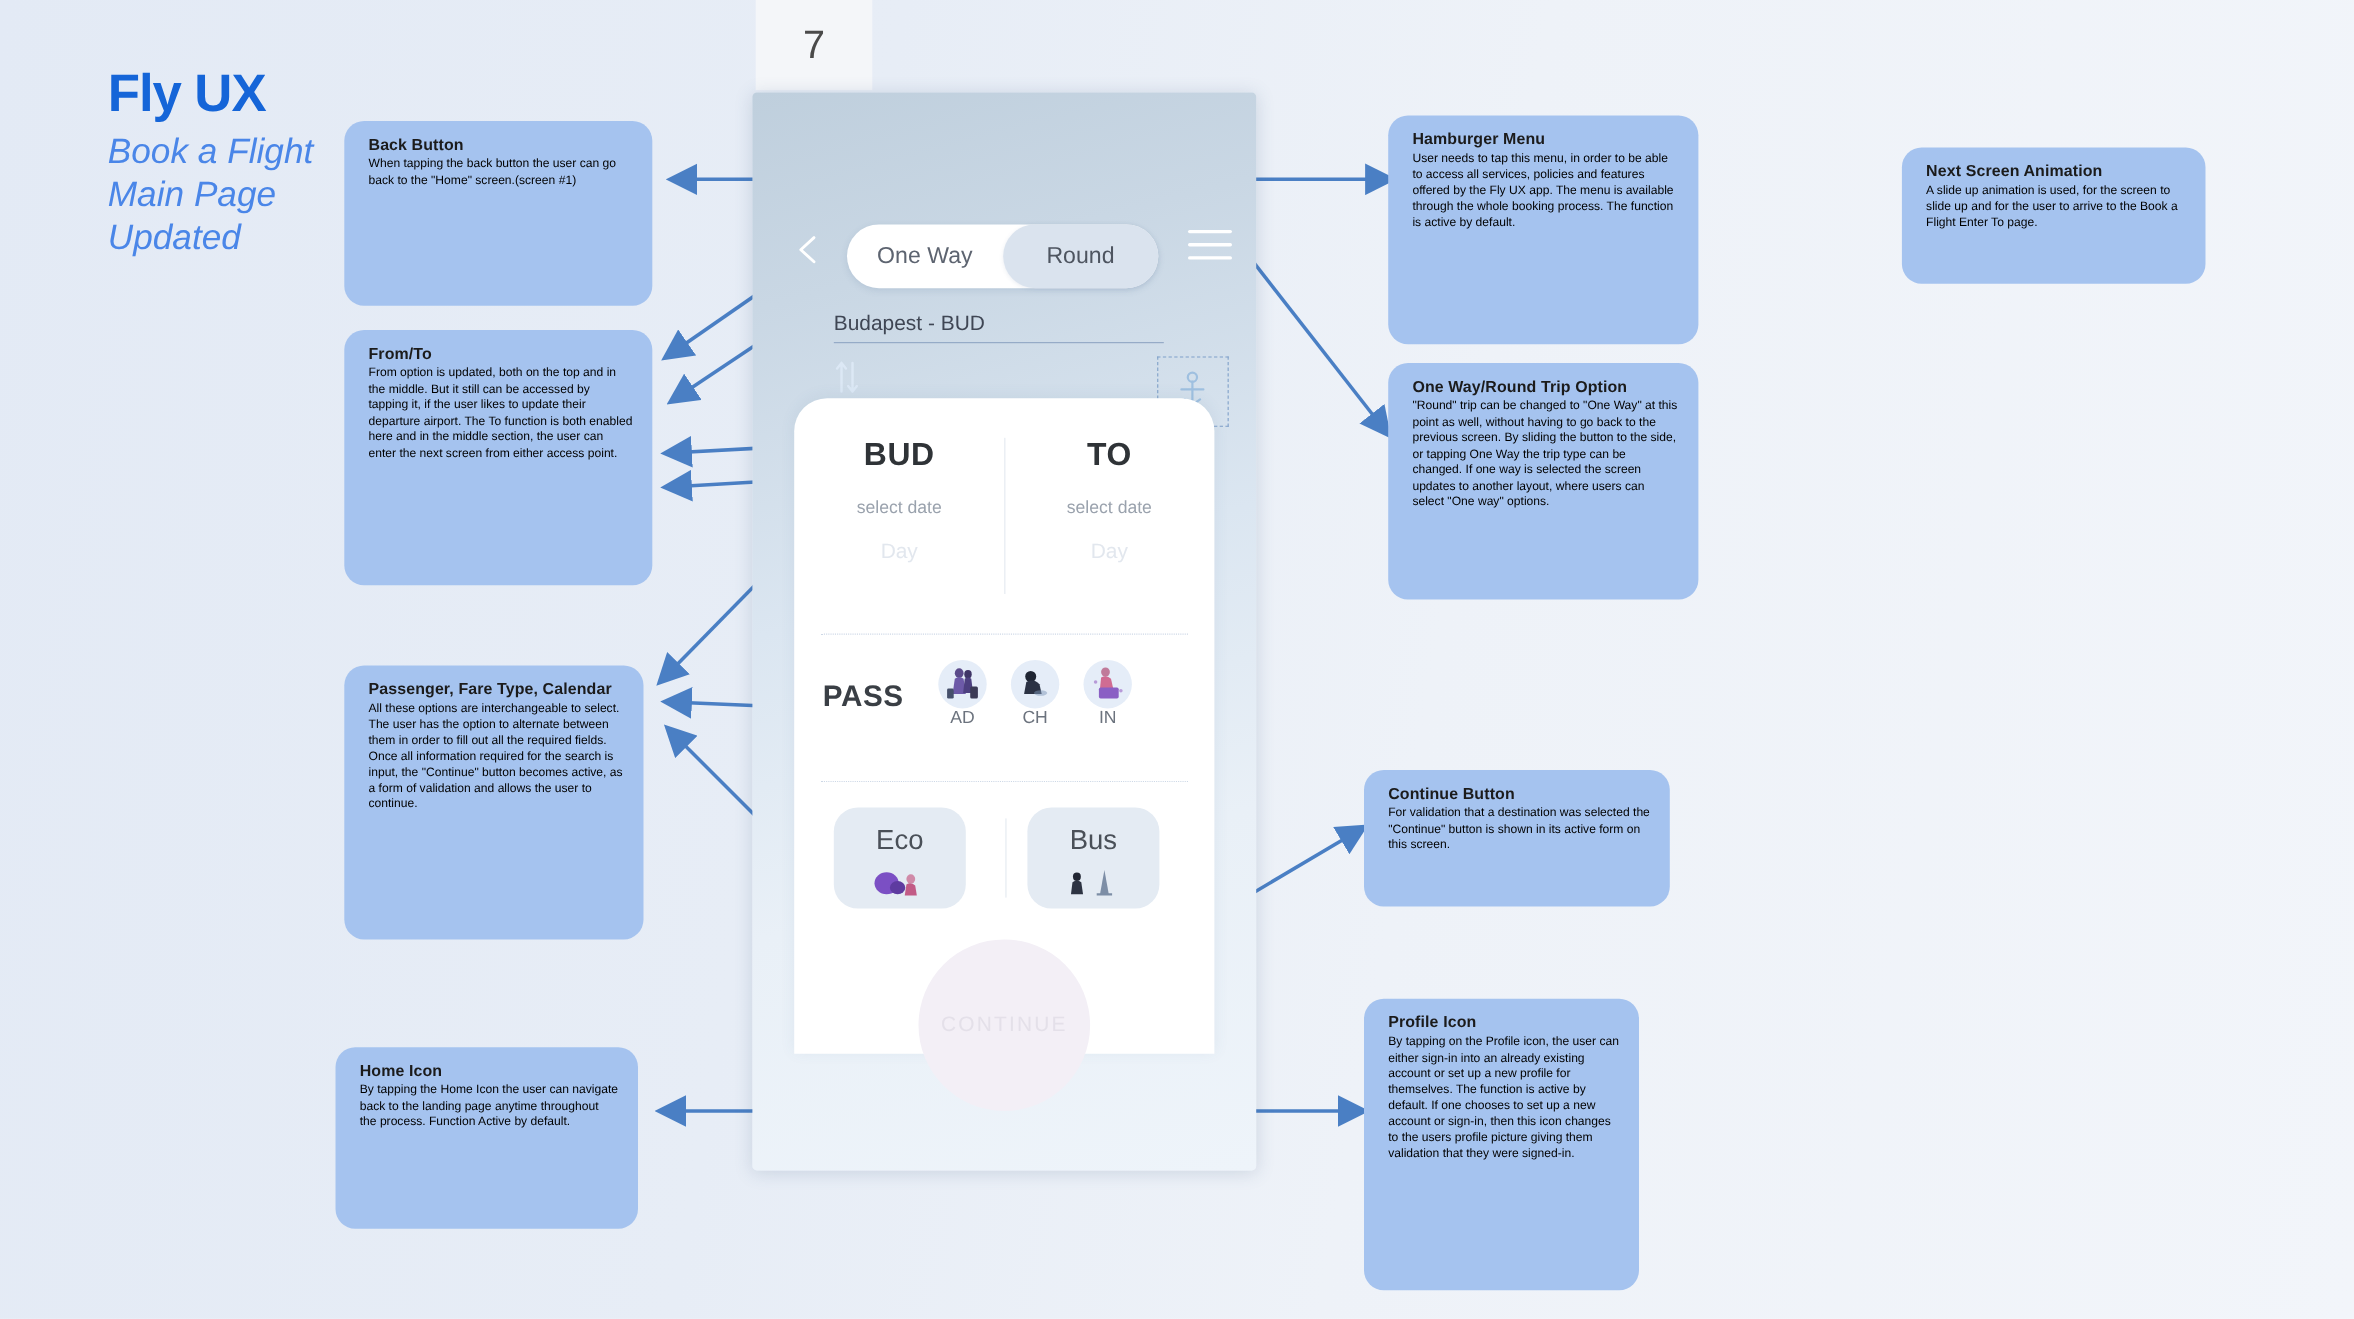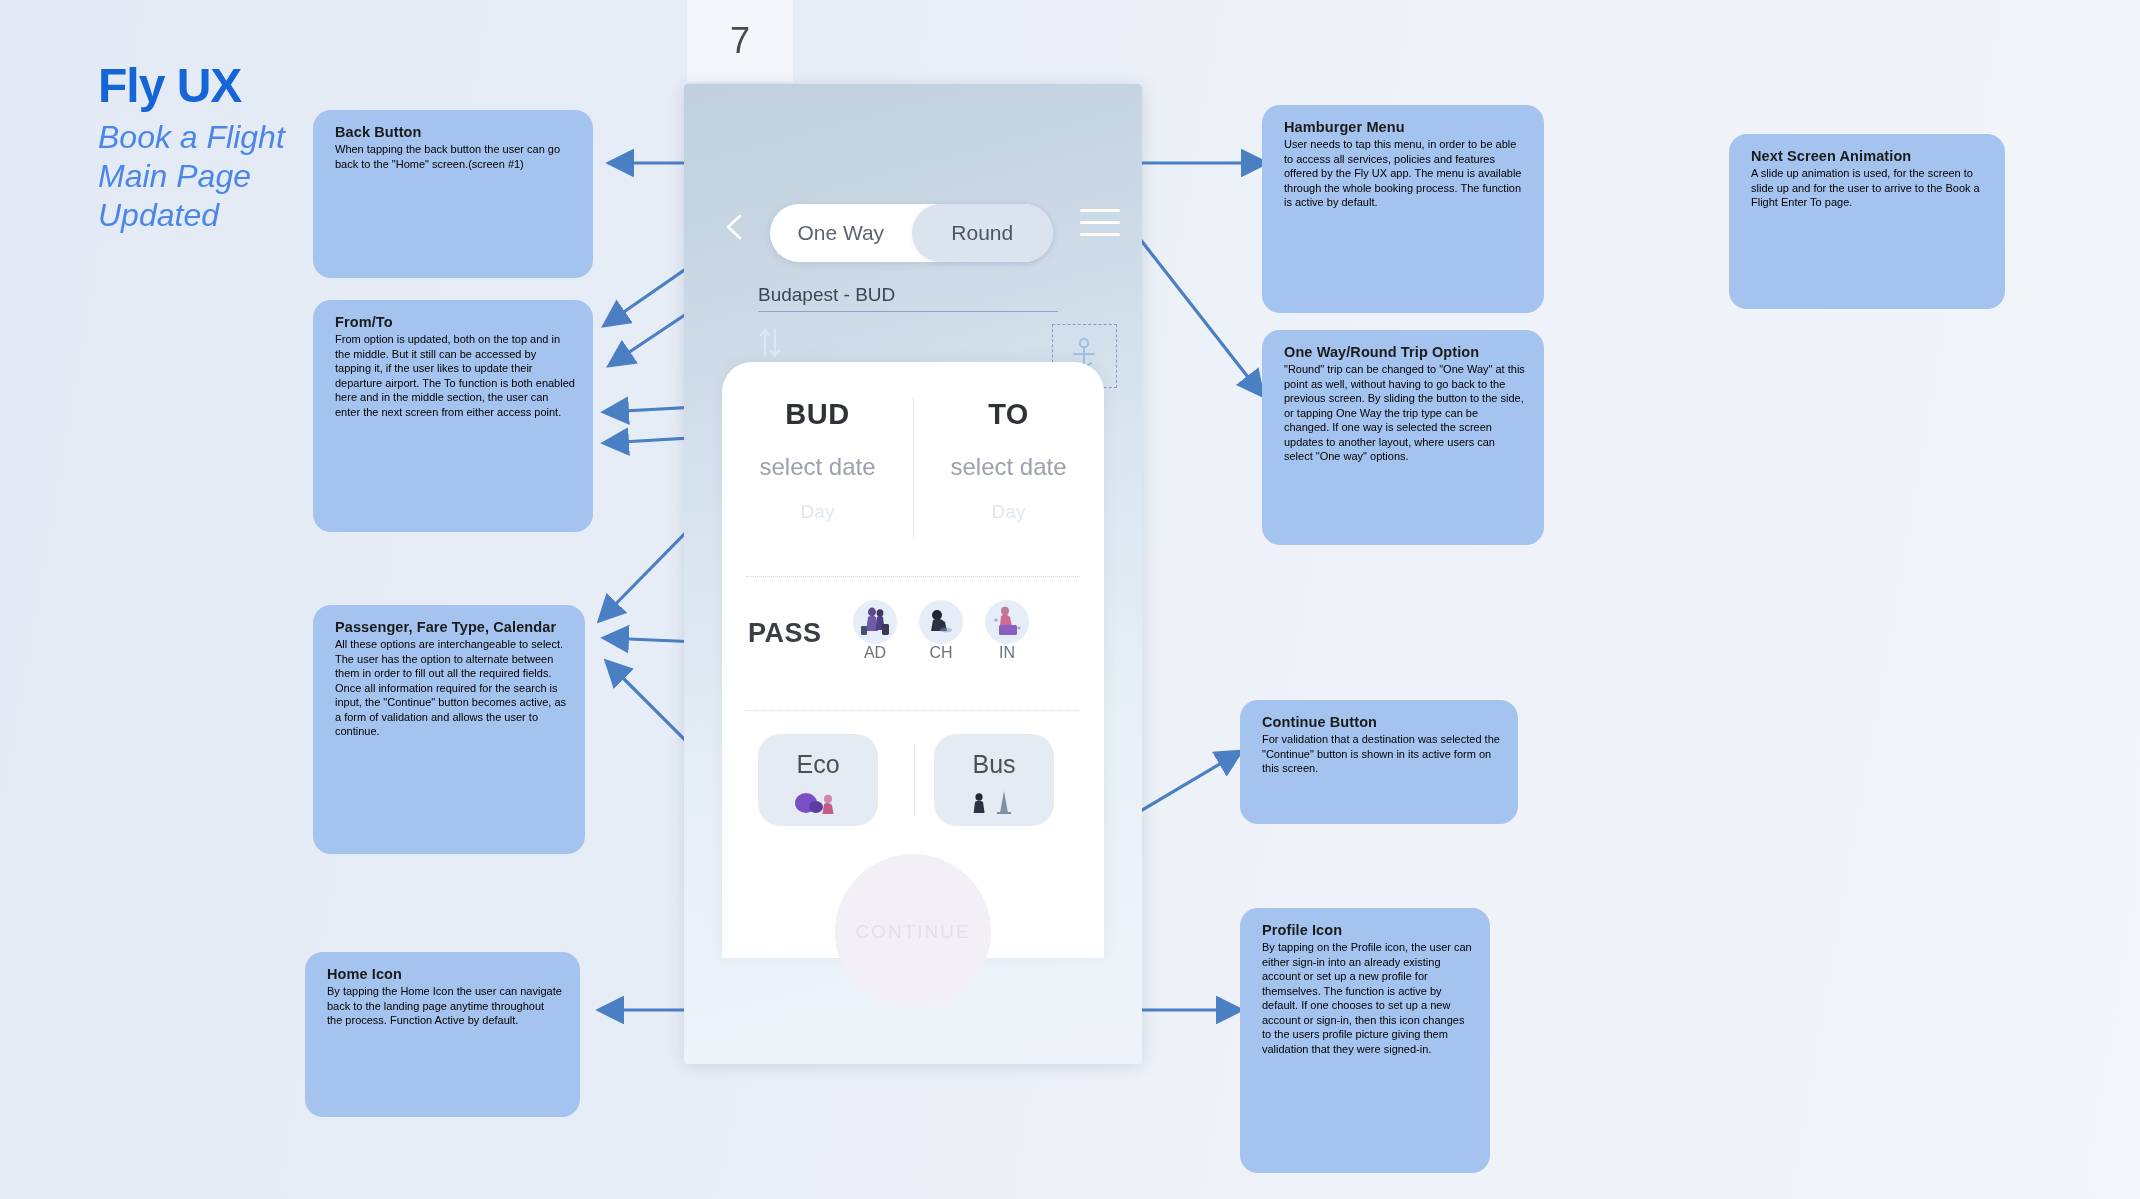--- a/index.html
+++ b/index.html
@@ -102,21 +102,21 @@
     background:#ffffff;border-radius:30px 30px 0 0;
     box-shadow:0 -2px 14px rgba(70,100,140,.08);
   }
   .vdiv{
     position:absolute;left:50%;top:36px;width:1px;height:142px;background:#e3e9f0;
   }
   .col{position:absolute;top:36px;width:50%;text-align:center;}
   .col.left{left:0;}
   .col.right{left:50%;}
   .col .code{font-size:29px;font-weight:bold;color:#2f3337;letter-spacing:.5px;}
-  .col .sd{font-size:24px;color:#9aa2ad;margin-top:22px;}
+  .col .sd{font-size:16px;color:#9aa2ad;margin-top:22px;}
   .col .dy{font-size:19px;color:#e2e7ee;margin-top:20px;}
 
   .dotline{
     position:absolute;left:24px;width:334px;height:1px;
     border-top:1.4px dotted #cdd8e6;
   }
   .dotline.one{top:214px;}
   .dotline.two{top:348px;}
 
   .pass-row{position:absolute;left:26px;top:238px;width:336px;height:90px;}
@@ -236,21 +236,21 @@
   <div class="callout" style="left:1240px;top:700px;width:278px;height:124px;">
     <div class="c-title">Continue Button</div>
     <div class="c-body">For validation that a destination was selected the "Continue" button is shown in its active form on this screen.</div>
   </div>
 
   <div class="callout" style="left:1240px;top:908px;width:250px;height:265px;">
     <div class="c-title">Profile Icon</div>
     <div class="c-body">By tapping on the Profile icon, the user can either sign-in into an already existing account or set up a new profile for themselves. The function is active by default. If one chooses to set up a new account or sign-in, then this icon changes to the users profile picture giving them validation that they were signed-in.</div>
   </div>
 
-  <div class="callout" style="left:1729px;top:134px;width:276px;height:175px;">
+  <div class="callout" style="left:1729px;top:134px;width:276px;height:124px;">
     <div class="c-title">Next Screen Animation</div>
     <div class="c-body">A slide up animation is used, for the screen to slide up and for the user to arrive to the Book a Flight Enter To page.</div>
   </div>
 
   <div class="phone">
 
     <div class="back-chevron">
       <svg width="30" height="30" viewBox="0 0 30 30">
         <path d="M20 4 L8 15 L20 26" fill="none" stroke="#ffffff" stroke-width="2.6" stroke-linecap="round" stroke-linejoin="round"></path>
       </svg>

